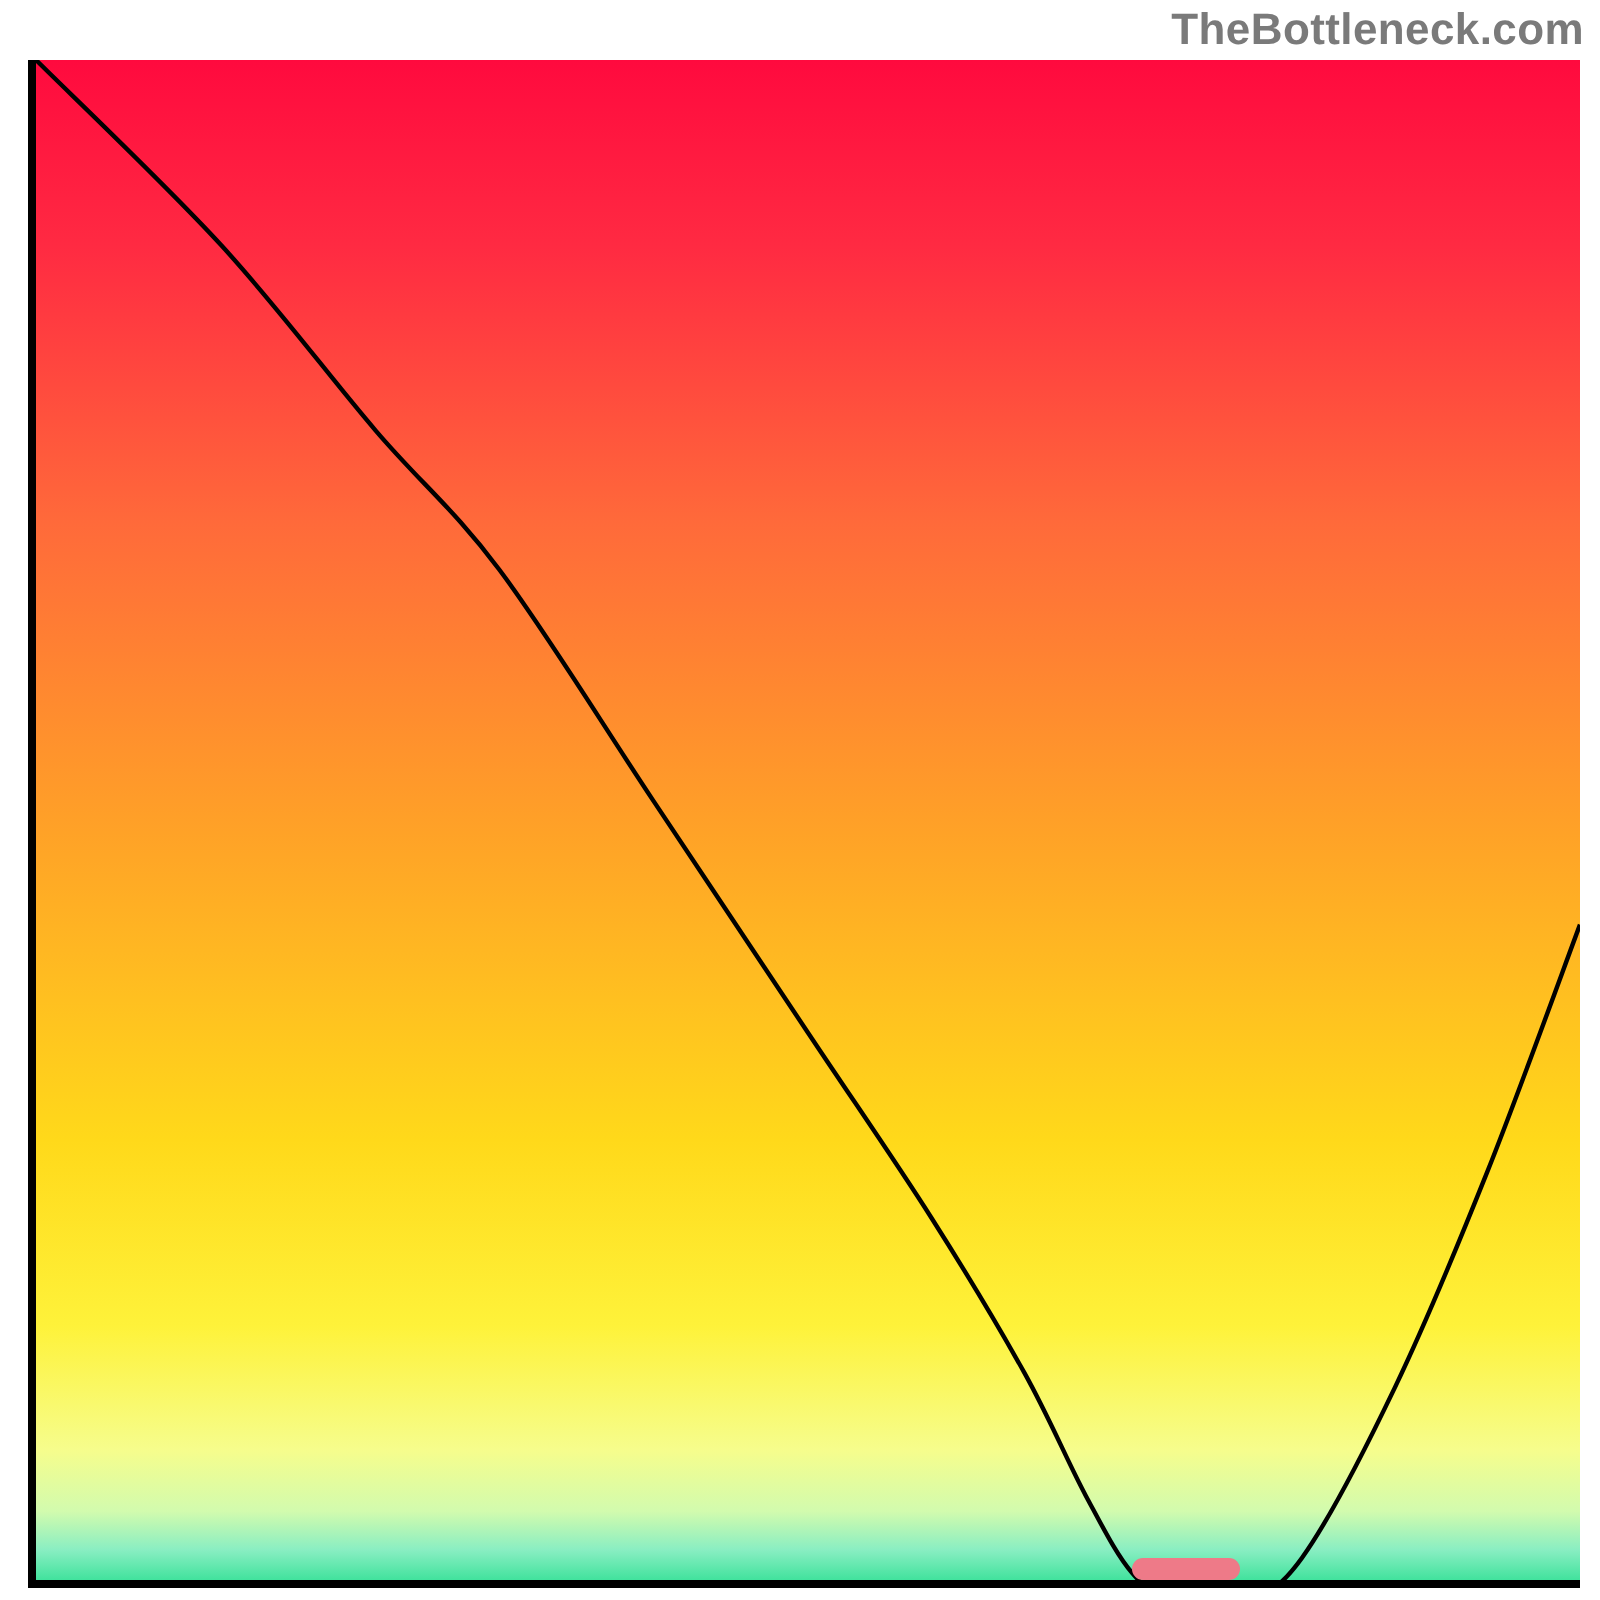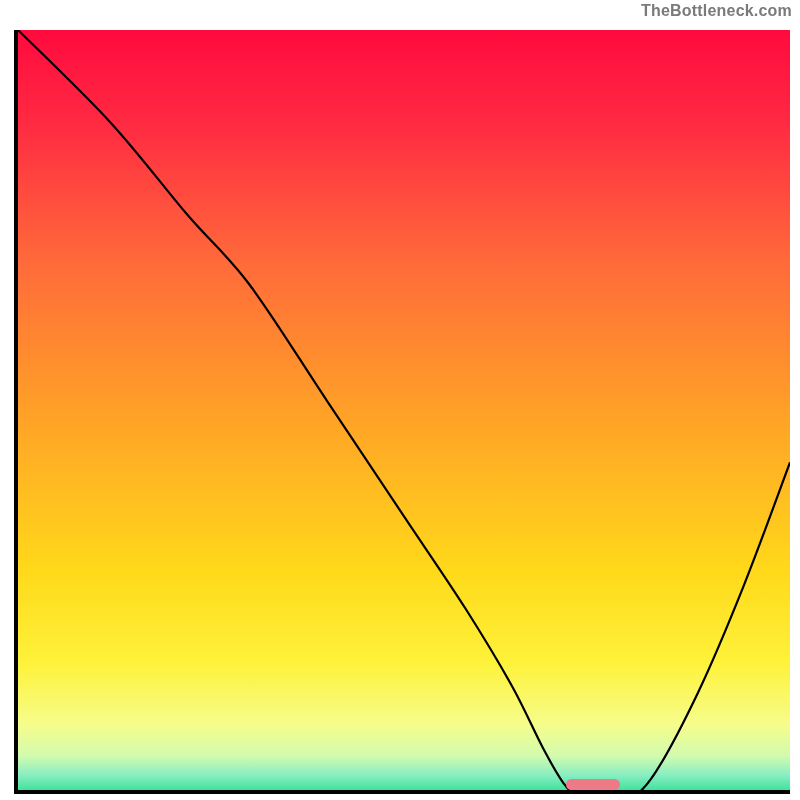--- a/index.html
+++ b/index.html
@@ -12,21 +12,21 @@
   }
   .wrap {
     position: relative;
     width: 800px;
     height: 800px;
   }
   .watermark {
     position: absolute;
     top: 2px;
     right: 8px;
-    font-size: 16px;
+    font-size: 22px;
     font-weight: 600;
     color: #7a7a7a;
     letter-spacing: 0.2px;
   }
   .plot {
     position: absolute;
     left: 14px;
     top: 30px;
     width: 772px;
     height: 760px;

